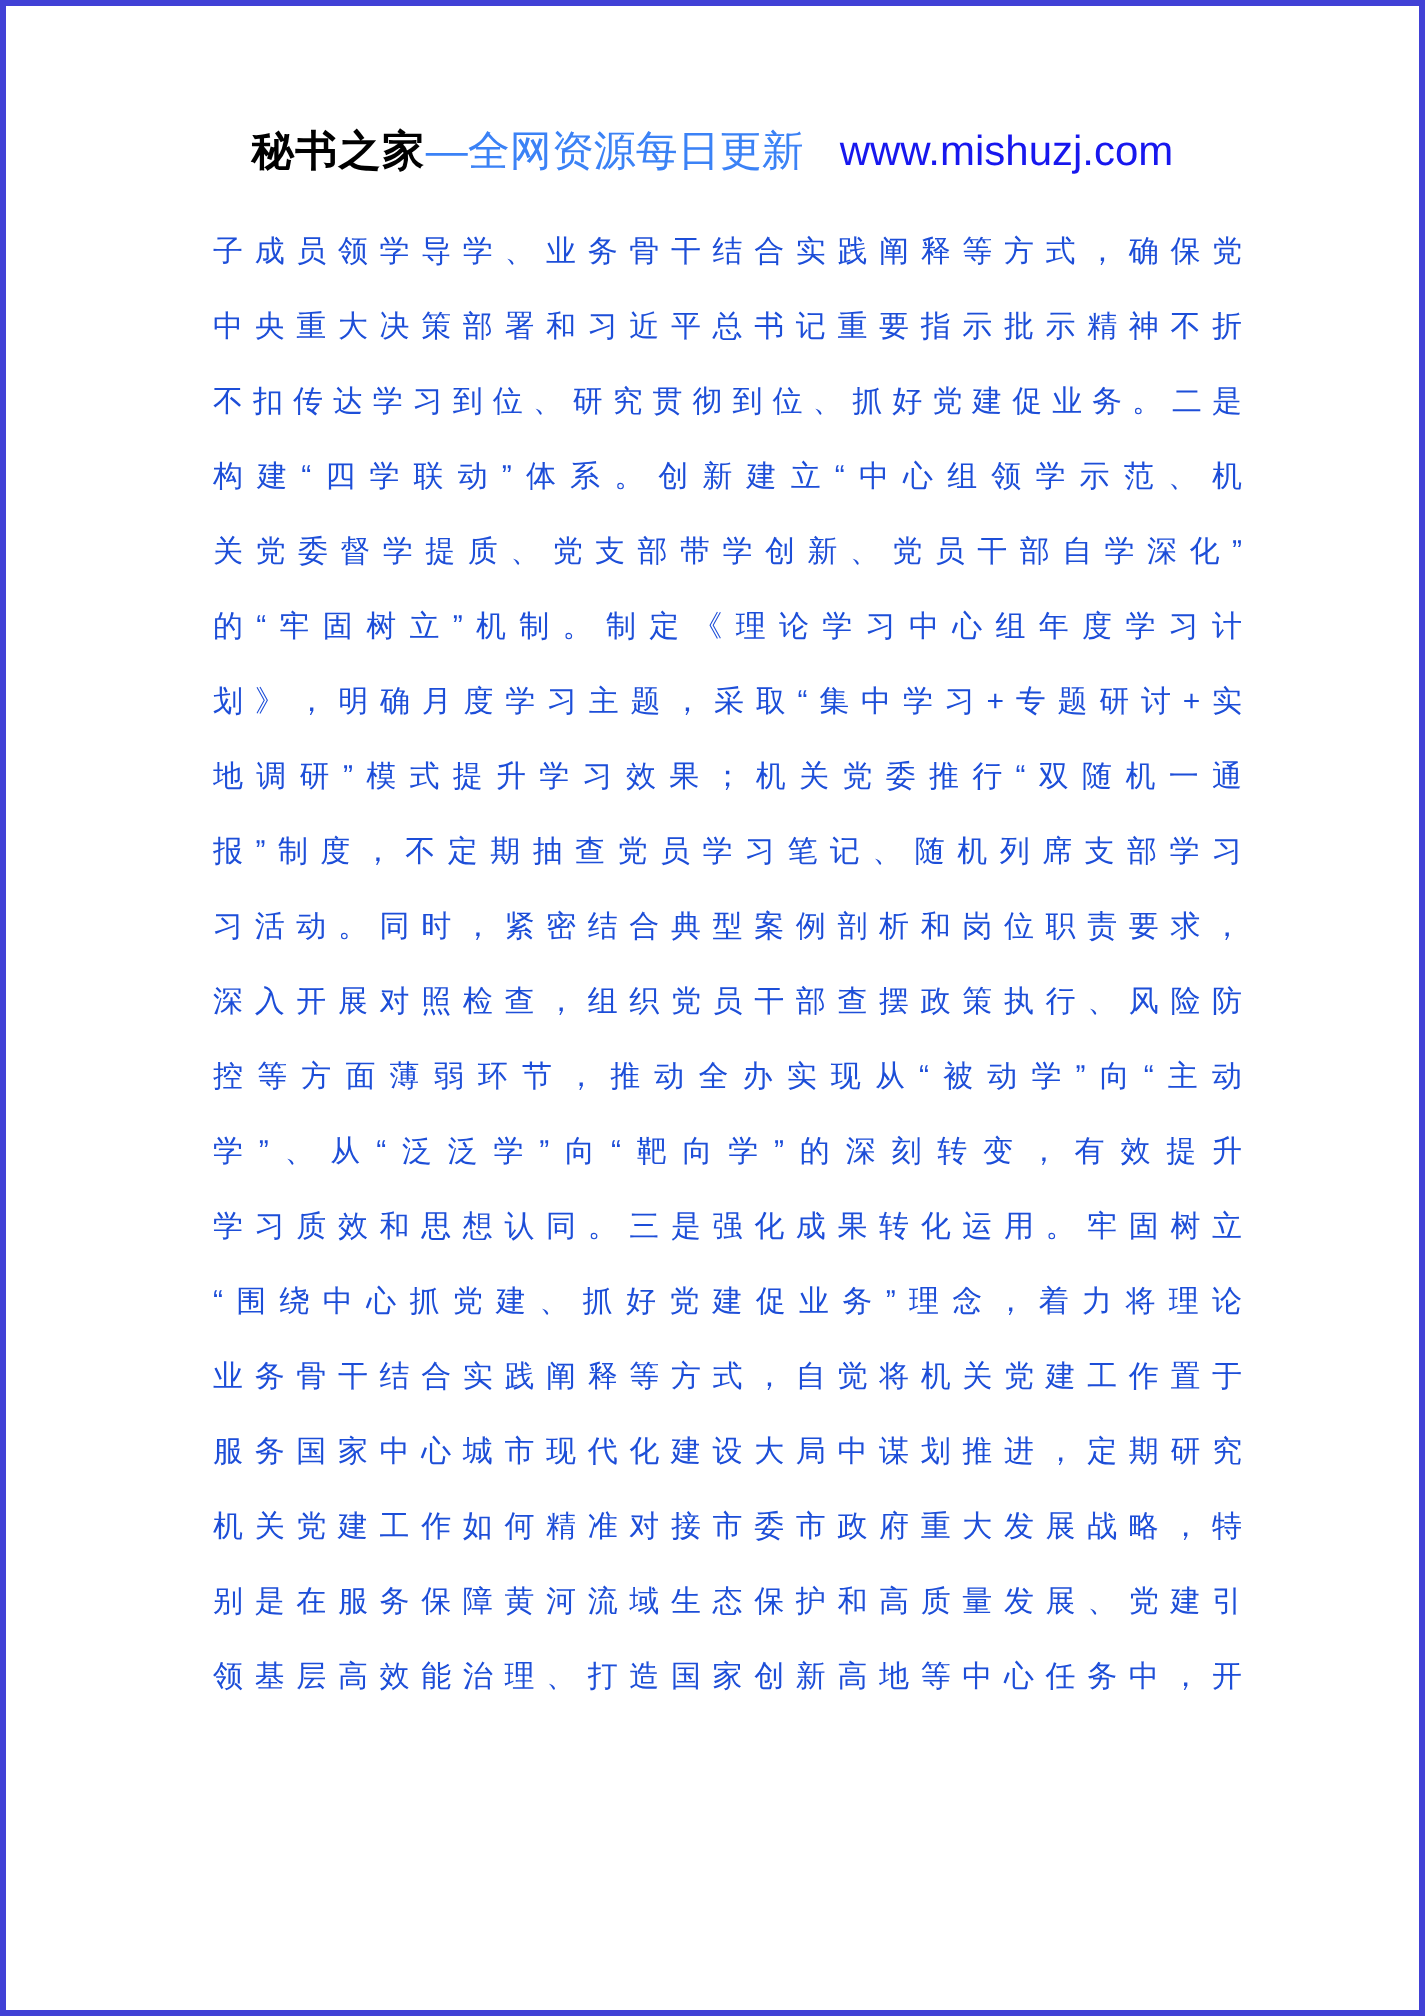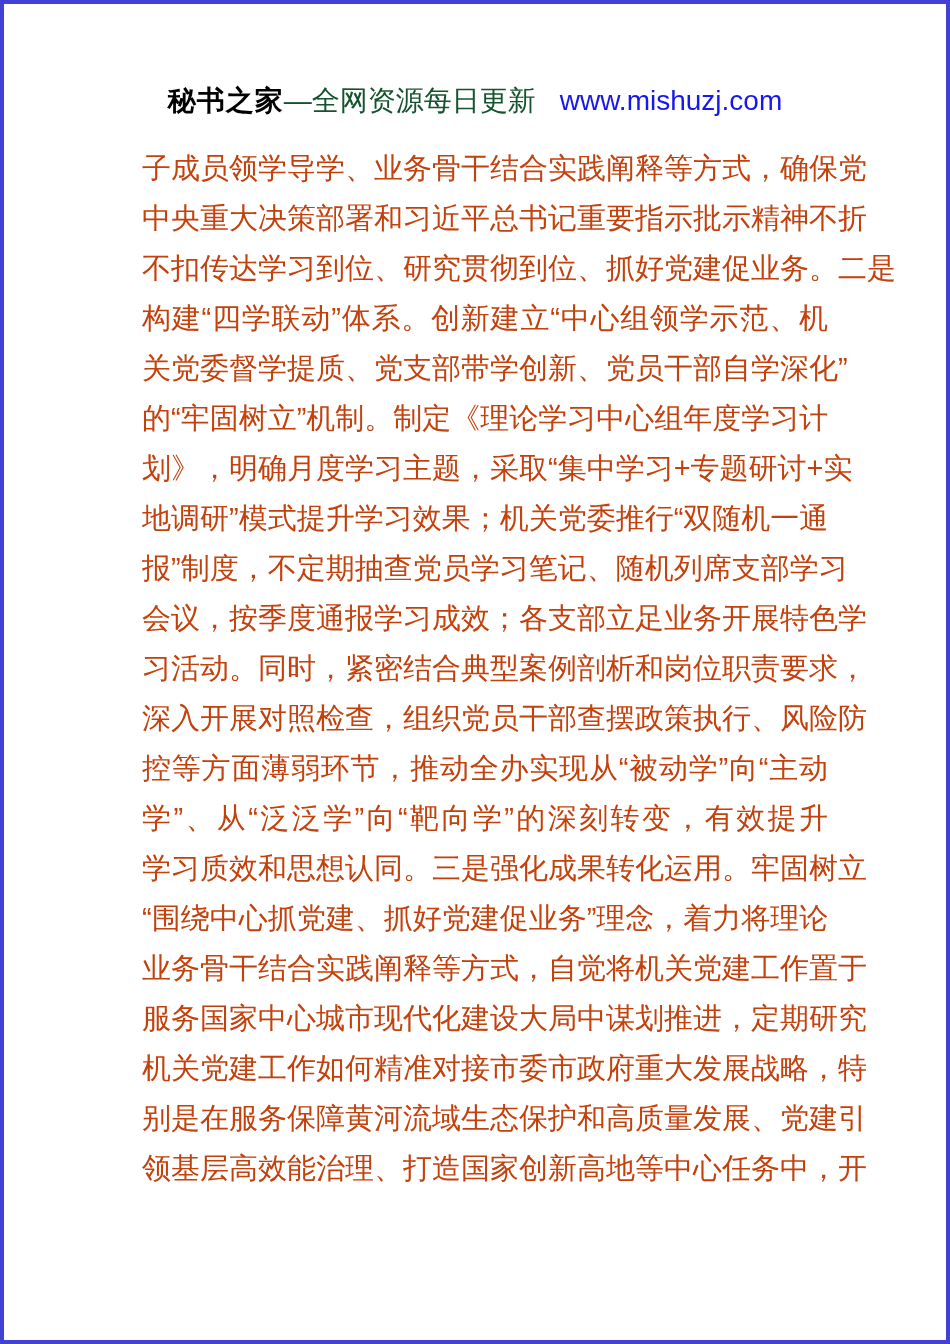--- a/index.html
+++ b/index.html
@@ -25,37 +25,37 @@
     text-align: center;
     font-size: 28px;
     line-height: 38px;
     white-space: nowrap;
   }
   .brand {
     font-weight: bold;
     letter-spacing: 1px;
   }
   .tagline {
-    color: #14532d;
+    color: #3b82f6;
     text-align: right;
   }
   .site-url {
     margin-left: 24px;
   }
   .doc-body {
     position: absolute;
     top: 139px;
     left: 138px;
     width: 686px;
   }
   .doc-line {
     height: 50px;
     line-height: 50px;
-    font-size: 29px;
-    color: #c2410c;
+    font-size: 20px;
+    color: #1d4ed8;
     text-align: justify;
     text-align-last: justify;
     white-space: nowrap;
   }
 </style>
 </head>
 <body>
 
 <div class="page" style="border-color: rgb(65, 65, 214); background: rgb(255, 255, 255);">
 
@@ -66,21 +66,20 @@
   <div class="doc-body">
     <div class="doc-line">子成员领学导学、业务骨干结合实践阐释等方式，确保党</div>
     <div class="doc-line">中央重大决策部署和习近平总书记重要指示批示精神不折</div>
     <div class="doc-line">不扣传达学习到位、研究贯彻到位、抓好党建促业务。二是</div>
     <div class="doc-line">构建“四学联动”体系。创新建立“中心组领学示范、机</div>
     <div class="doc-line">关党委督学提质、党支部带学创新、党员干部自学深化”</div>
     <div class="doc-line">的“牢固树立”机制。制定《理论学习中心组年度学习计</div>
     <div class="doc-line">划》，明确月度学习主题，采取“集中学习+专题研讨+实</div>
     <div class="doc-line">地调研”模式提升学习效果；机关党委推行“双随机一通</div>
     <div class="doc-line">报”制度，不定期抽查党员学习笔记、随机列席支部学习</div>
-    <div class="doc-line">会议，按季度通报学习成效；各支部立足业务开展特色学</div>
     <div class="doc-line">习活动。同时，紧密结合典型案例剖析和岗位职责要求，</div>
     <div class="doc-line">深入开展对照检查，组织党员干部查摆政策执行、风险防</div>
     <div class="doc-line">控等方面薄弱环节，推动全办实现从“被动学”向“主动</div>
     <div class="doc-line">学”、从“泛泛学”向“靶向学”的深刻转变，有效提升</div>
     <div class="doc-line">学习质效和思想认同。三是强化成果转化运用。牢固树立</div>
     <div class="doc-line">“围绕中心抓党建、抓好党建促业务”理念，着力将理论</div>
     <div class="doc-line">业务骨干结合实践阐释等方式，自觉将机关党建工作置于</div>
     <div class="doc-line">服务国家中心城市现代化建设大局中谋划推进，定期研究</div>
     <div class="doc-line">机关党建工作如何精准对接市委市政府重大发展战略，特</div>
     <div class="doc-line">别是在服务保障黄河流域生态保护和高质量发展、党建引</div>

